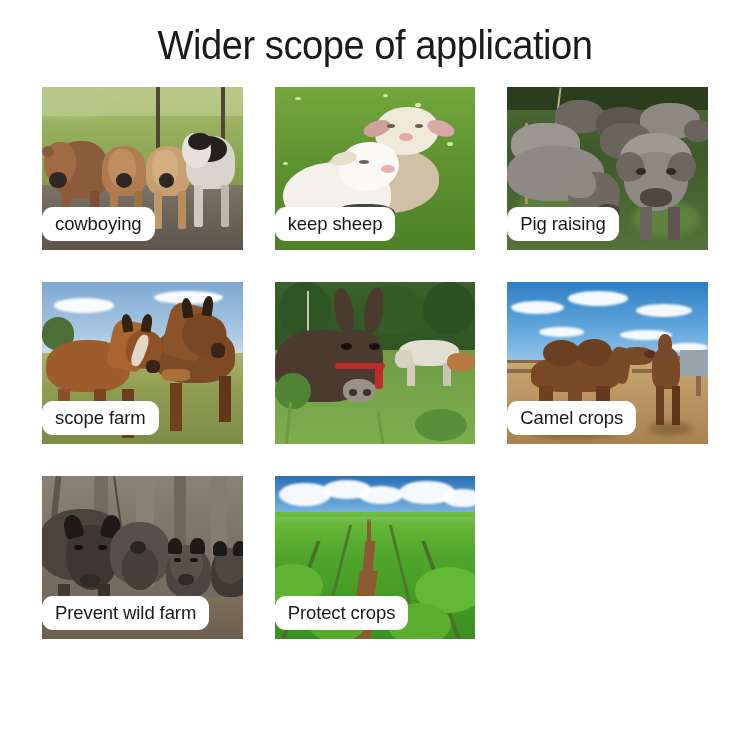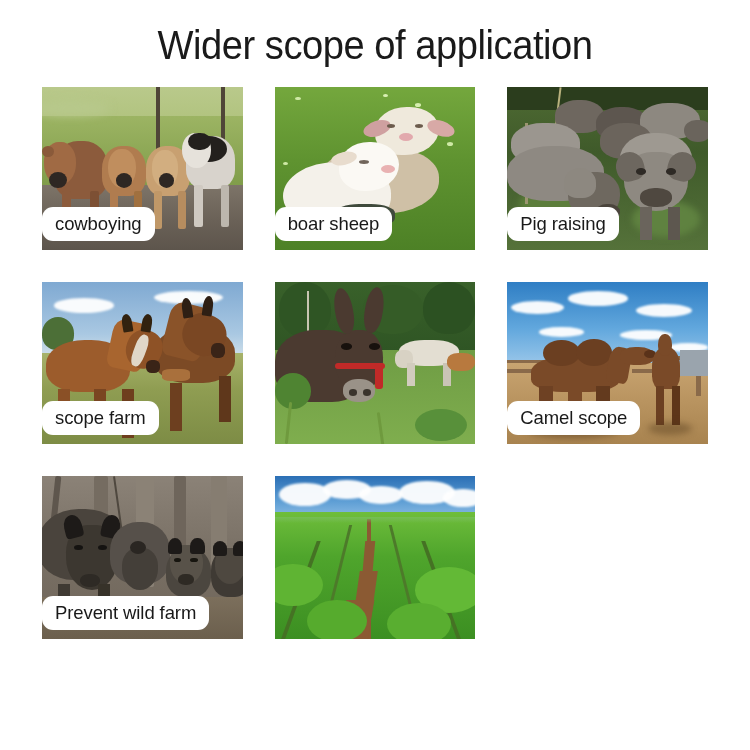--- a/index.html
+++ b/index.html
@@ -233,21 +233,21 @@
         <div class="blob" style="left:56%;top:23%;width:4%;height:2.4%;background:#6b5b4c;"></div>
         <div class="blob" style="left:70%;top:23%;width:4%;height:2.4%;background:#6b5b4c;"></div>
 
         <div class="sheep-body" style="left:4%;top:46%;width:54%;height:42%;background:#f4f1ea;"></div>
         <div class="sheep-head" style="left:32%;top:34%;width:30%;height:30%;background:#fbf9f4;"></div>
         <div class="sheep-ear" style="left:28%;top:40%;width:13%;height:8%;background:#e8dccd;transform:rotate(-12deg);"></div>
         <div class="blob" style="left:53%;top:48%;width:7%;height:5%;background:#e9b2b2;"></div>
         <div class="blob" style="left:42%;top:45%;width:5%;height:2.4%;background:#70655a;"></div>
         <div class="rrect" style="left:30%;top:72%;width:30%;height:14%;background:#3f4a3c;border-radius:40%;"></div>
       </div>
-      <div class="chip">boar sheep</div>
+      <div class="chip">keep sheep</div>
     </div>
 
     <div class="cell">
       <div class="scene">
         <div class="c3-bg"></div>
         <div class="band" style="top:0;height:14%;background:#2b3d1d;"></div>
         <div class="blob" style="left:6%;top:62%;width:30%;height:20%;background:#5c7d3b;filter:blur(3px);"></div>
         <div class="blob" style="left:62%;top:70%;width:34%;height:22%;background:#5f8240;filter:blur(3px);"></div>
         <div class="rrect" style="left:24%;top:0;width:2px;height:46%;background:#b9b27e;transform:rotate(7deg);"></div>
         <div class="rrect" style="left:9%;top:22%;width:3px;height:50%;background:#9c9570;"></div>
@@ -378,21 +378,21 @@
         <div class="rrect" style="left:44%;top:64%;width:7%;height:24%;background:#633a1e;"></div>
 
         <div class="camel-body" style="left:72%;top:40%;width:14%;height:26%;border-radius:45% 45% 30% 30%;"></div>
         <div class="camel-neck" style="left:75%;top:32%;width:7%;height:14%;border-radius:45%;"></div>
         <div class="rrect" style="left:74%;top:64%;width:4%;height:24%;background:#6b3f21;"></div>
         <div class="rrect" style="left:82%;top:64%;width:4%;height:24%;background:#5e3619;"></div>
 
         <div class="blob" style="left:10%;top:86%;width:46%;height:10%;background:rgba(80,54,26,.45);filter:blur(3px);"></div>
         <div class="blob" style="left:70%;top:86%;width:22%;height:8%;background:rgba(80,54,26,.4);filter:blur(3px);"></div>
       </div>
-      <div class="chip">Camel scope</div>
+      <div class="chip">Camel crops</div>
     </div>
 
 
     <div class="cell">
       <div class="scene">
         <div class="c8-bg"></div>
         <div class="trunk" style="left:26%;top:0;width:7%;height:70%;background:#756c61;"></div>
         <div class="trunk" style="left:47%;top:0;width:9%;height:68%;background:#8b8276;"></div>
         <div class="trunk" style="left:66%;top:0;width:6%;height:66%;background:#6e655b;"></div>
         <div class="trunk" style="left:84%;top:0;width:8%;height:64%;background:#867d71;"></div>
@@ -450,16 +450,17 @@
         <div class="furrow" style="left:64%;top:30%;width:1.6%;height:70%;background:#4d7a2a;transform:skewX(14deg);"></div>
         <div class="furrow" style="left:82%;top:40%;width:2%;height:60%;background:#457224;transform:skewX(20deg);"></div>
 
         <div class="blob" style="left:-6%;top:54%;width:30%;height:26%;background:#5fb433;"></div>
         <div class="blob" style="left:70%;top:56%;width:34%;height:28%;background:#63b936;"></div>
         <div class="blob" style="left:16%;top:76%;width:30%;height:26%;background:#56ab2d;"></div>
         <div class="blob" style="left:56%;top:78%;width:32%;height:26%;background:#59ae30;"></div>
         <div class="band" style="top:25%;height:4%;background:linear-gradient(rgba(120,190,90,.9),rgba(80,160,50,0));"></div>
         <div class="watermark"></div>
       </div>
+      <div class="chip">Protect crops</div>
     </div>
 
   </div>
 </div>
 
 </body></html>

